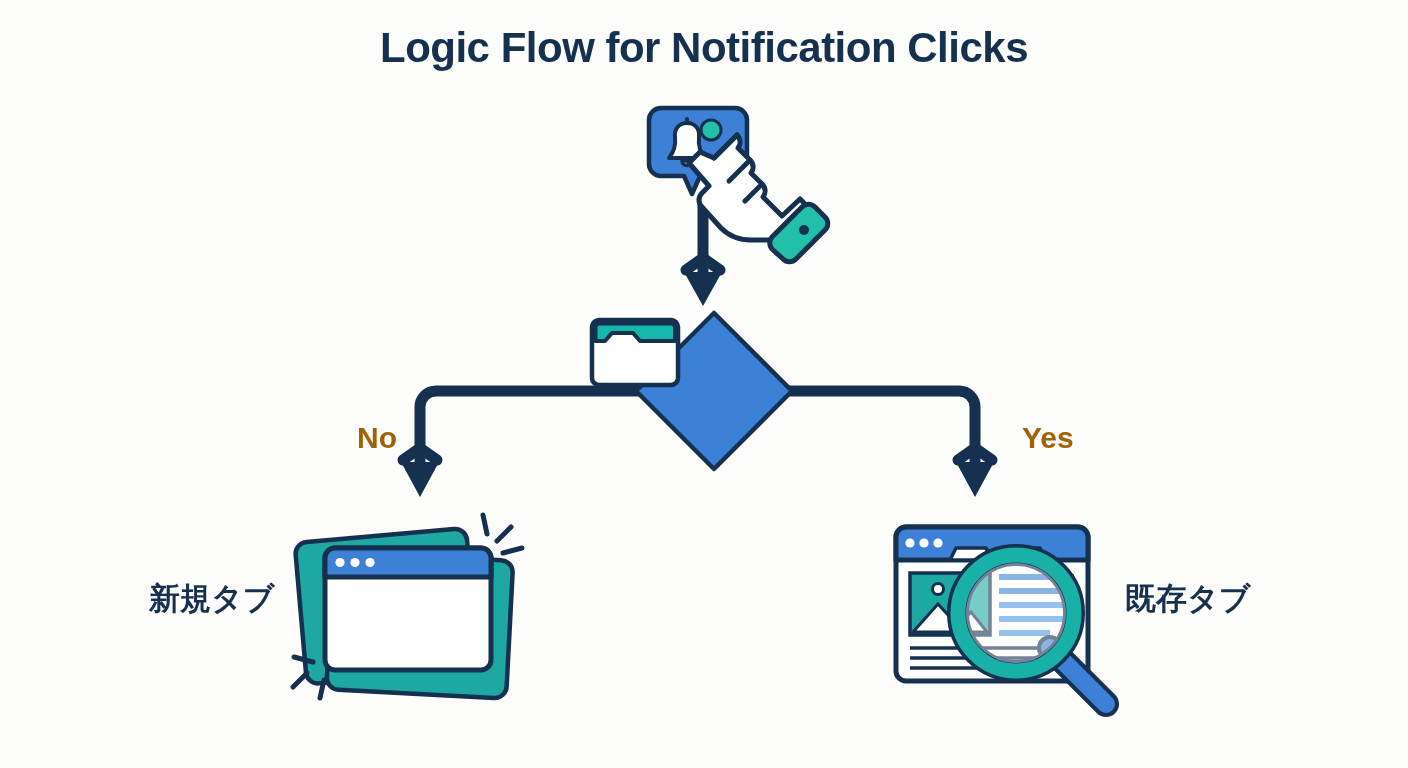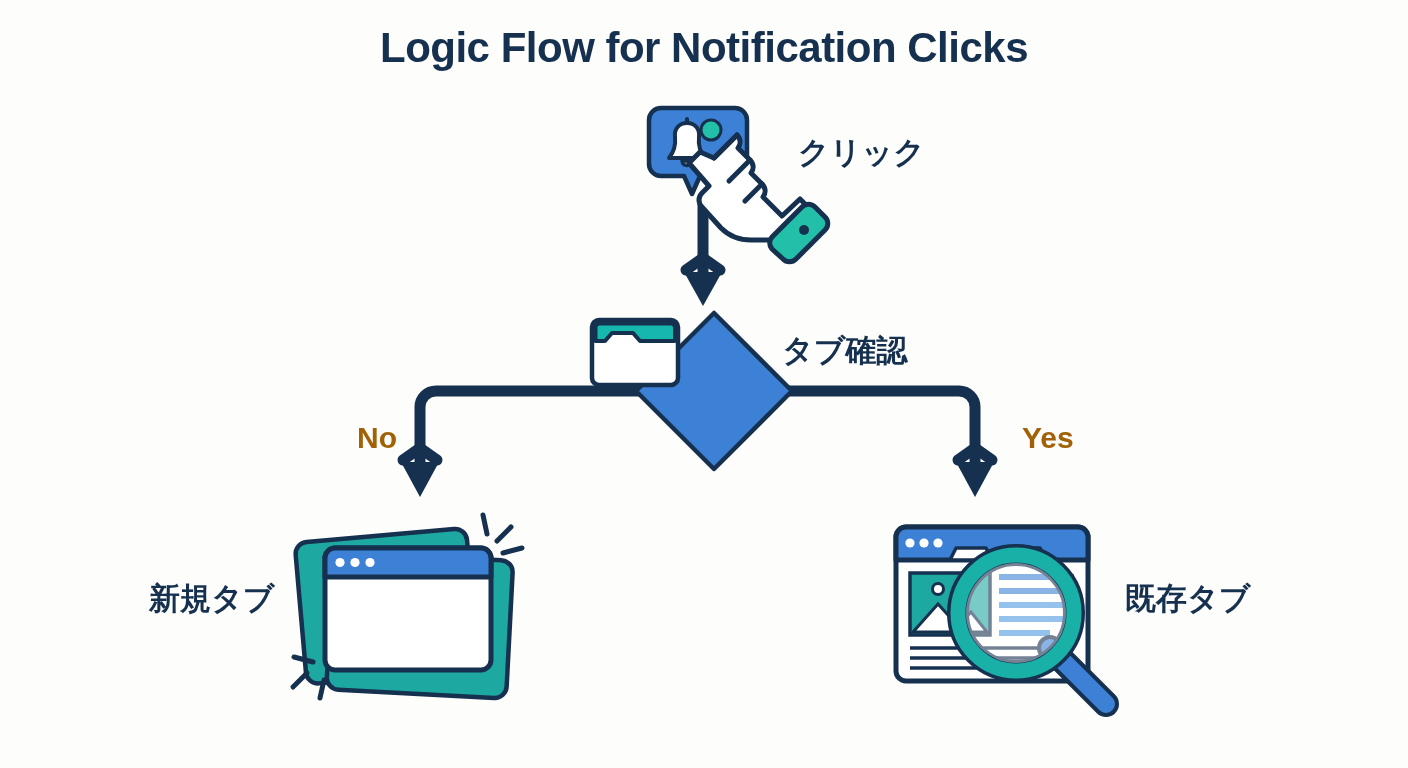--- a/index.html
+++ b/index.html
@@ -198,20 +198,18 @@
           <line x1="1050" y1="648" x2="1106" y2="704" stroke="#16304f" stroke-width="26" stroke-linecap="round"></line>
           <line x1="1050" y1="648" x2="1106" y2="704" stroke="#3d81d6" stroke-width="18" stroke-linecap="round"></line>
           <circle cx="1016" cy="613" r="58" fill="none" stroke="#16304f" stroke-width="22"></circle>
           <circle cx="1016" cy="613" r="58" fill="none" stroke="#19b0a8" stroke-width="15"></circle>
           <circle cx="1016" cy="613" r="50" fill="#ffffff" fill-opacity="0.40"></circle>
         </g>
       </g>
     </g>
   </svg>
 
-  <div class="txt jp-label" id="label-click">クリック</div>
-  <div class="txt jp-label" id="label-tab-check">タブ確認</div>
   <div class="txt branch-label" id="label-no">No</div>
   <div class="txt branch-label" id="label-yes">Yes</div>
   <div class="txt jp-label" id="label-new-tab">新規タブ</div>
   <div class="txt jp-label" id="label-exist-tab">既存タブ</div>
 
 </div>
 
 </body></html>

